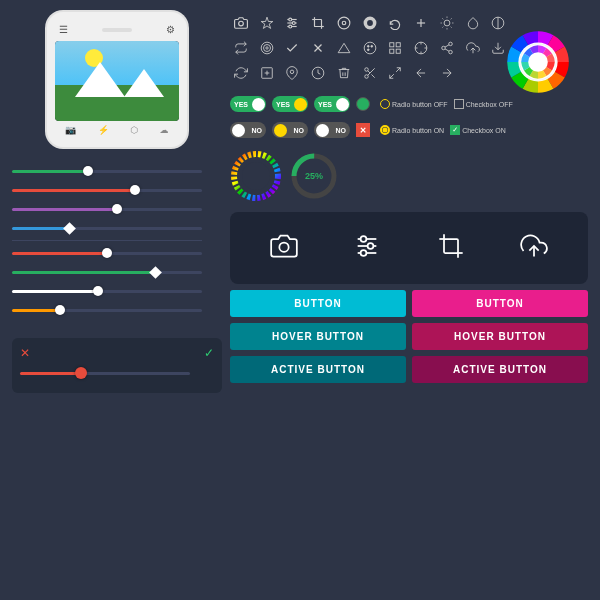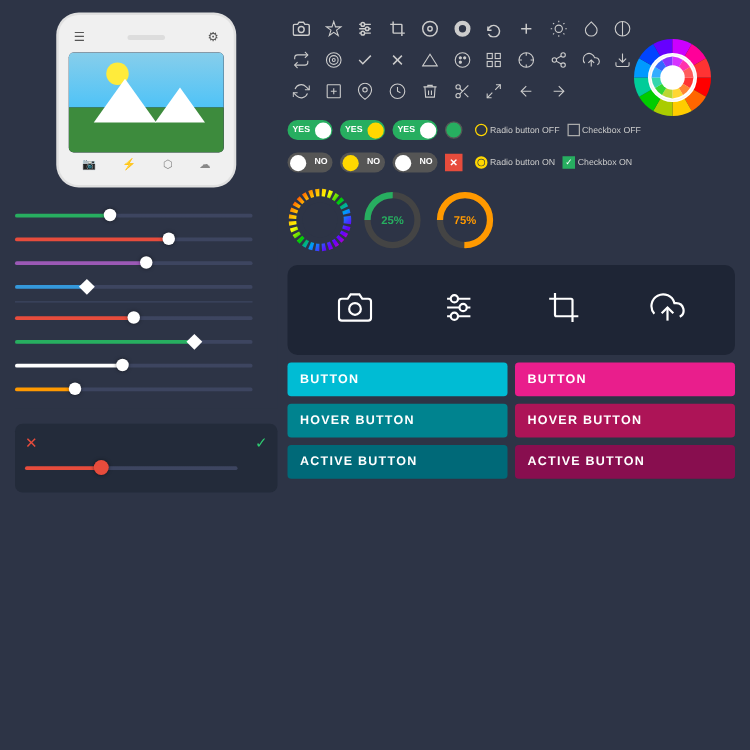--- a/index.html
+++ b/index.html
@@ -261,21 +261,21 @@
       gap: 6px;
     }
     .btn {
       border: none;
       border-radius: 3px;
       padding: 8px 10px;
       font-size: 10px;
       font-weight: bold;
       letter-spacing: 1px;
       cursor: pointer;
-      text-align: left;
+      text-align: center;
     }
     .btn-cyan { background: #00bcd4; color: white; }
     .btn-pink { background: #e91e8c; color: white; }
     .btn-cyan-hover { background: #00838f; color: white; }
     .btn-pink-hover { background: #ad1457; color: white; }
     .btn-cyan-active { background: #006978; color: white; }
     .btn-pink-active { background: #880e4f; color: white; }
 
     
     .sep-line {
@@ -747,27 +747,20 @@
 
       <div class="progress-circle">
         <svg width="52" height="52" viewBox="0 0 52 52">
           <circle cx="26" cy="26" r="20" fill="none" stroke="#444" stroke-width="5"></circle>
           <circle cx="26" cy="26" r="20" fill="none" stroke="#27ae60" stroke-width="5" stroke-dasharray="31.4 94.2" stroke-dashoffset="0" transform="rotate(-90 26 26)"></circle>
         </svg>
         <div class="progress-label" style="color:#27ae60;">25%</div>
       </div>
 
 
-      <div class="progress-circle">
-        <svg width="52" height="52" viewBox="0 0 52 52">
-          <circle cx="26" cy="26" r="20" fill="none" stroke="#444" stroke-width="5"></circle>
-          <circle cx="26" cy="26" r="20" fill="none" stroke="#ff9900" stroke-width="5" stroke-dasharray="94.2 31.4" stroke-dashoffset="0" transform="rotate(-90 26 26)"></circle>
-        </svg>
-        <div class="progress-label" style="color:#ff9900;">75%</div>
-      </div>
 
     </div>
 
     <div class="dark-icon-panel">
       <span style="color:white;">
         <svg width="28" height="28" viewBox="0 0 24 24" fill="none" stroke="white" stroke-width="1.5">
             <path d="M23 19a2 2 0 0 1-2 2H3a2 2 0 0 1-2-2V8a2 2 0 0 1 2-2h4l2-3h6l2 3h4a2 2 0 0 1 2 2z"></path>
             <circle cx="12" cy="13" r="4"></circle>
           </svg>
       </span>

